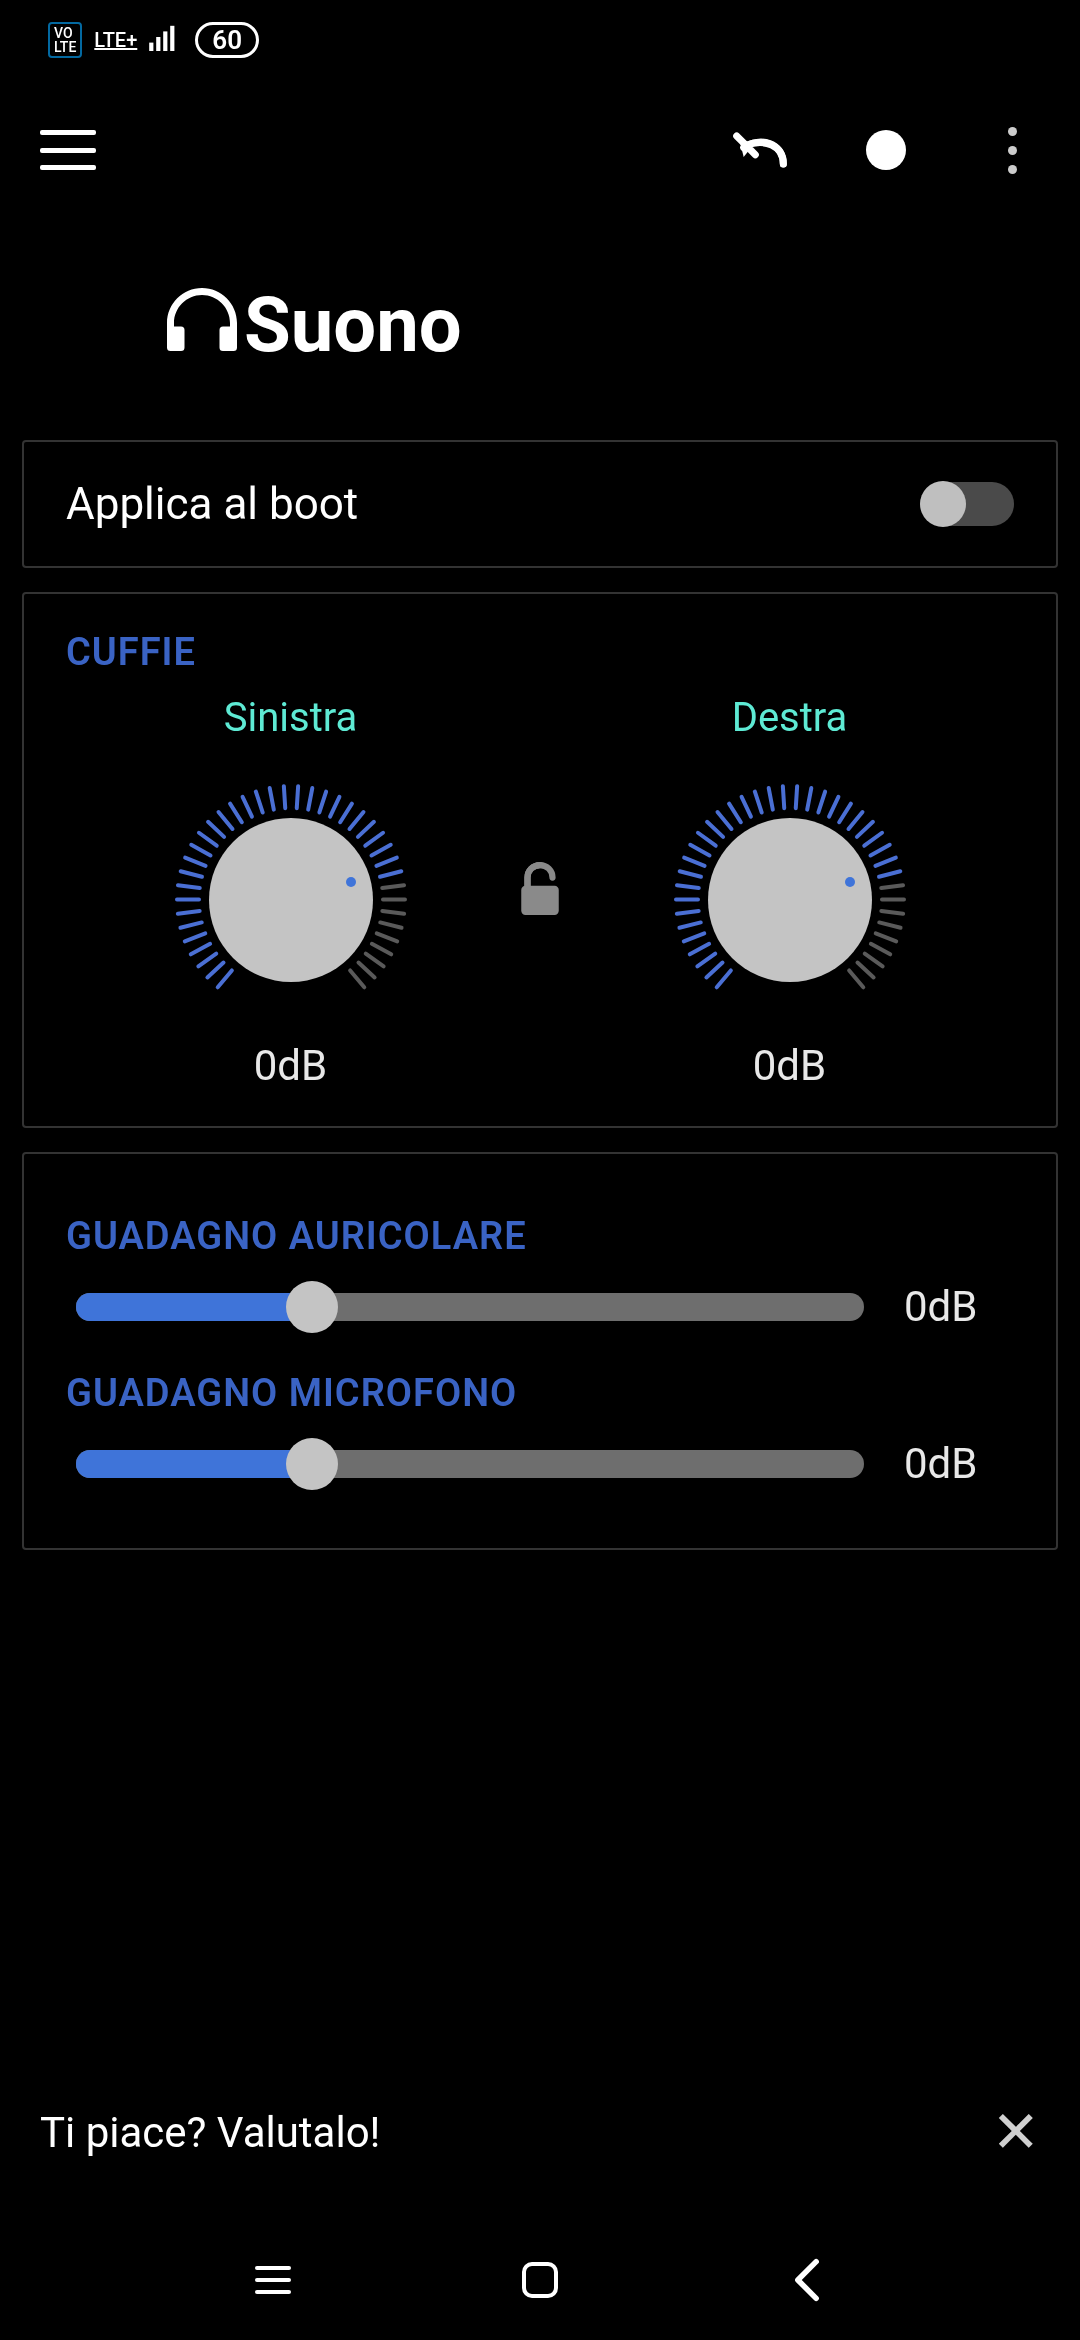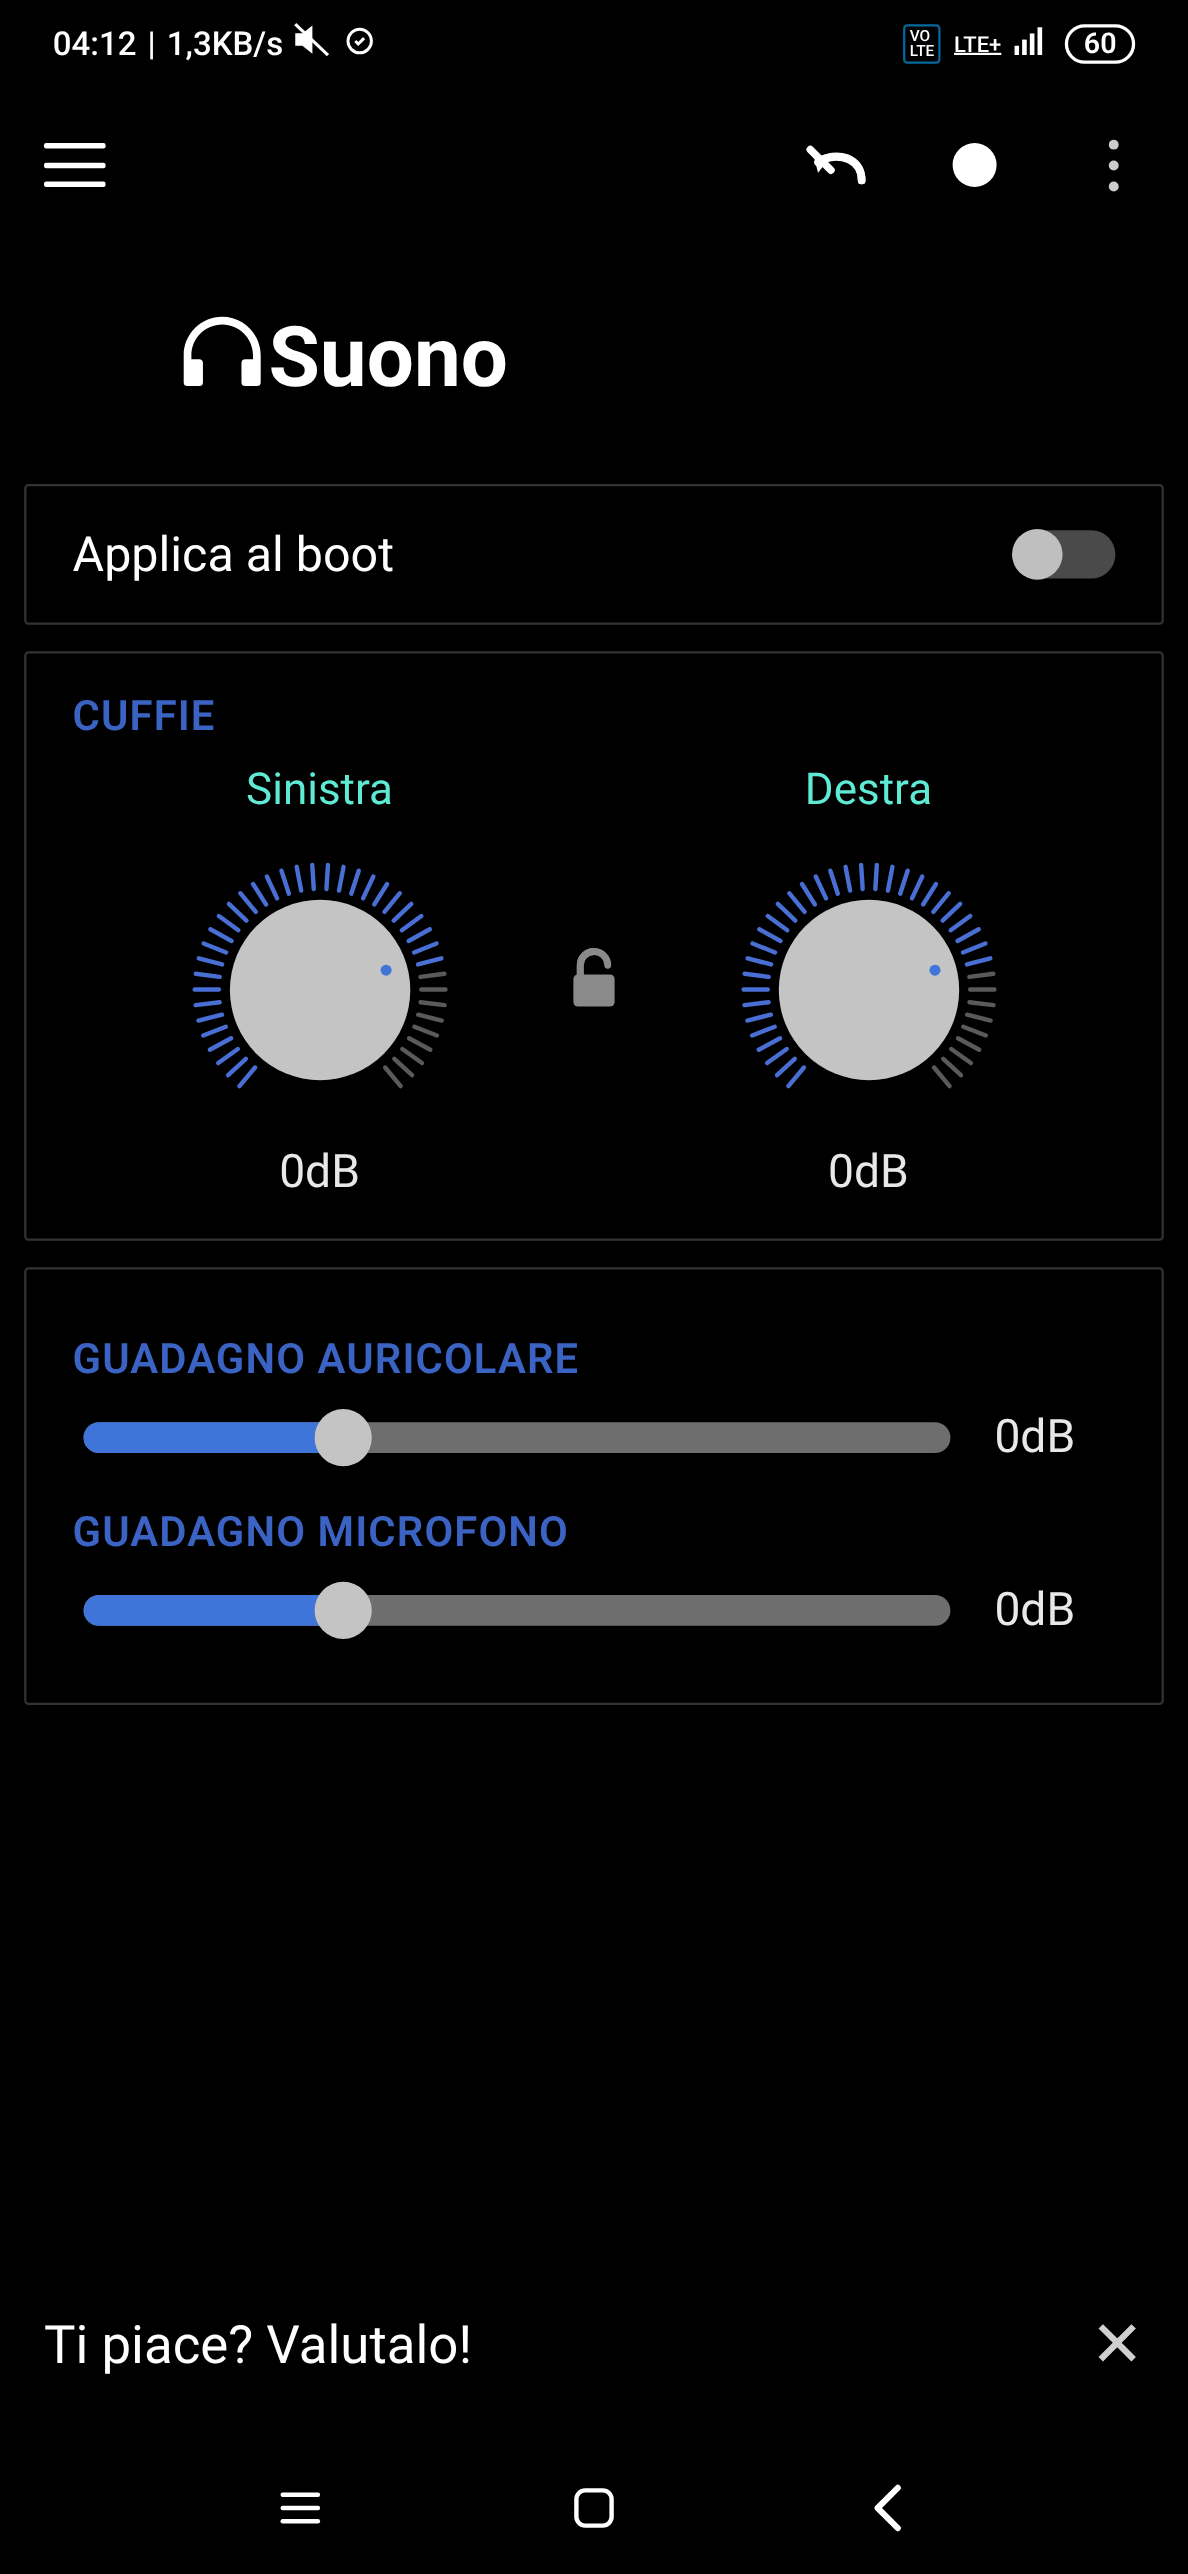--- a/index.html
+++ b/index.html
@@ -113,56 +113,39 @@
   .slider-value { width: 100px; font-size: 42px; text-align:left; color:#e8e8e8; }
 
   
   .rating-banner {
     position:absolute;
     left:0; right:0;
     bottom: 150px;
     display:flex; align-items:center; justify-content:space-between;
     padding: 24px 40px;
   }
-  .rating-text { font-size: 48px; }
+  .rating-text { font-size: 42px; }
   .close-x { font-size: 58px; color:#d0d0d0; font-weight:300; }
 
   
   .nav-bar {
     position:absolute; bottom:0; left:0; right:0; height: 120px;
     display:flex; align-items:center; justify-content:space-around;
     padding: 0 140px;
   }
   .nav-icon { width:48px; height:48px; display:flex; align-items:center; justify-content:center; }
   .nav-recent { display:flex; flex-direction:column; gap:8px; }
   .nav-recent div { width:36px; height:4px; background:#fff; border-radius:2px; }
   .nav-home { width:36px; height:36px; border:4px solid #fff; border-radius:10px; }
   .nav-back svg { width:30px; height:44px; }
 </style>
 </head>
 <body>
 
 <div class="status-bar">
-  <div class="status-left">
-    <span>04:12</span>
-    <span>|</span>
-    <span>1,3KB/s</span>
-    <span>
-      <svg width="34" height="34" viewBox="0 0 24 24" fill="none" stroke="#fff" stroke-width="2">
-        <path d="M11 5 6 9H2v6h4l5 4V5z" fill="#fff"></path>
-        <line x1="1" y1="2" x2="22" y2="22"></line>
-      </svg>
-    </span>
-    <span>
-      <svg width="32" height="32" viewBox="0 0 24 24" fill="none" stroke="#fff" stroke-width="2">
-        <circle cx="12" cy="13" r="8"></circle>
-        <path d="M9 13l2 2 4-4"></path>
-      </svg>
-    </span>
-  </div>
   <div class="status-right">
     <span style="border:2px solid #0369a1; border-radius:4px; font-size:14px; padding:2px 4px; line-height:1;">VO<br>LTE</span>
     <span style="font-size:20px;text-decoration:underline;">LTE+</span>
     <span>
       <svg width="34" height="28" viewBox="0 0 24 20">
         <rect x="0" y="14" width="3" height="6" fill="#fff"></rect>
         <rect x="5" y="10" width="3" height="10" fill="#fff"></rect>
         <rect x="10" y="6" width="3" height="14" fill="#fff"></rect>
         <rect x="15" y="2" width="3" height="18" fill="#fff"></rect>
       </svg>

